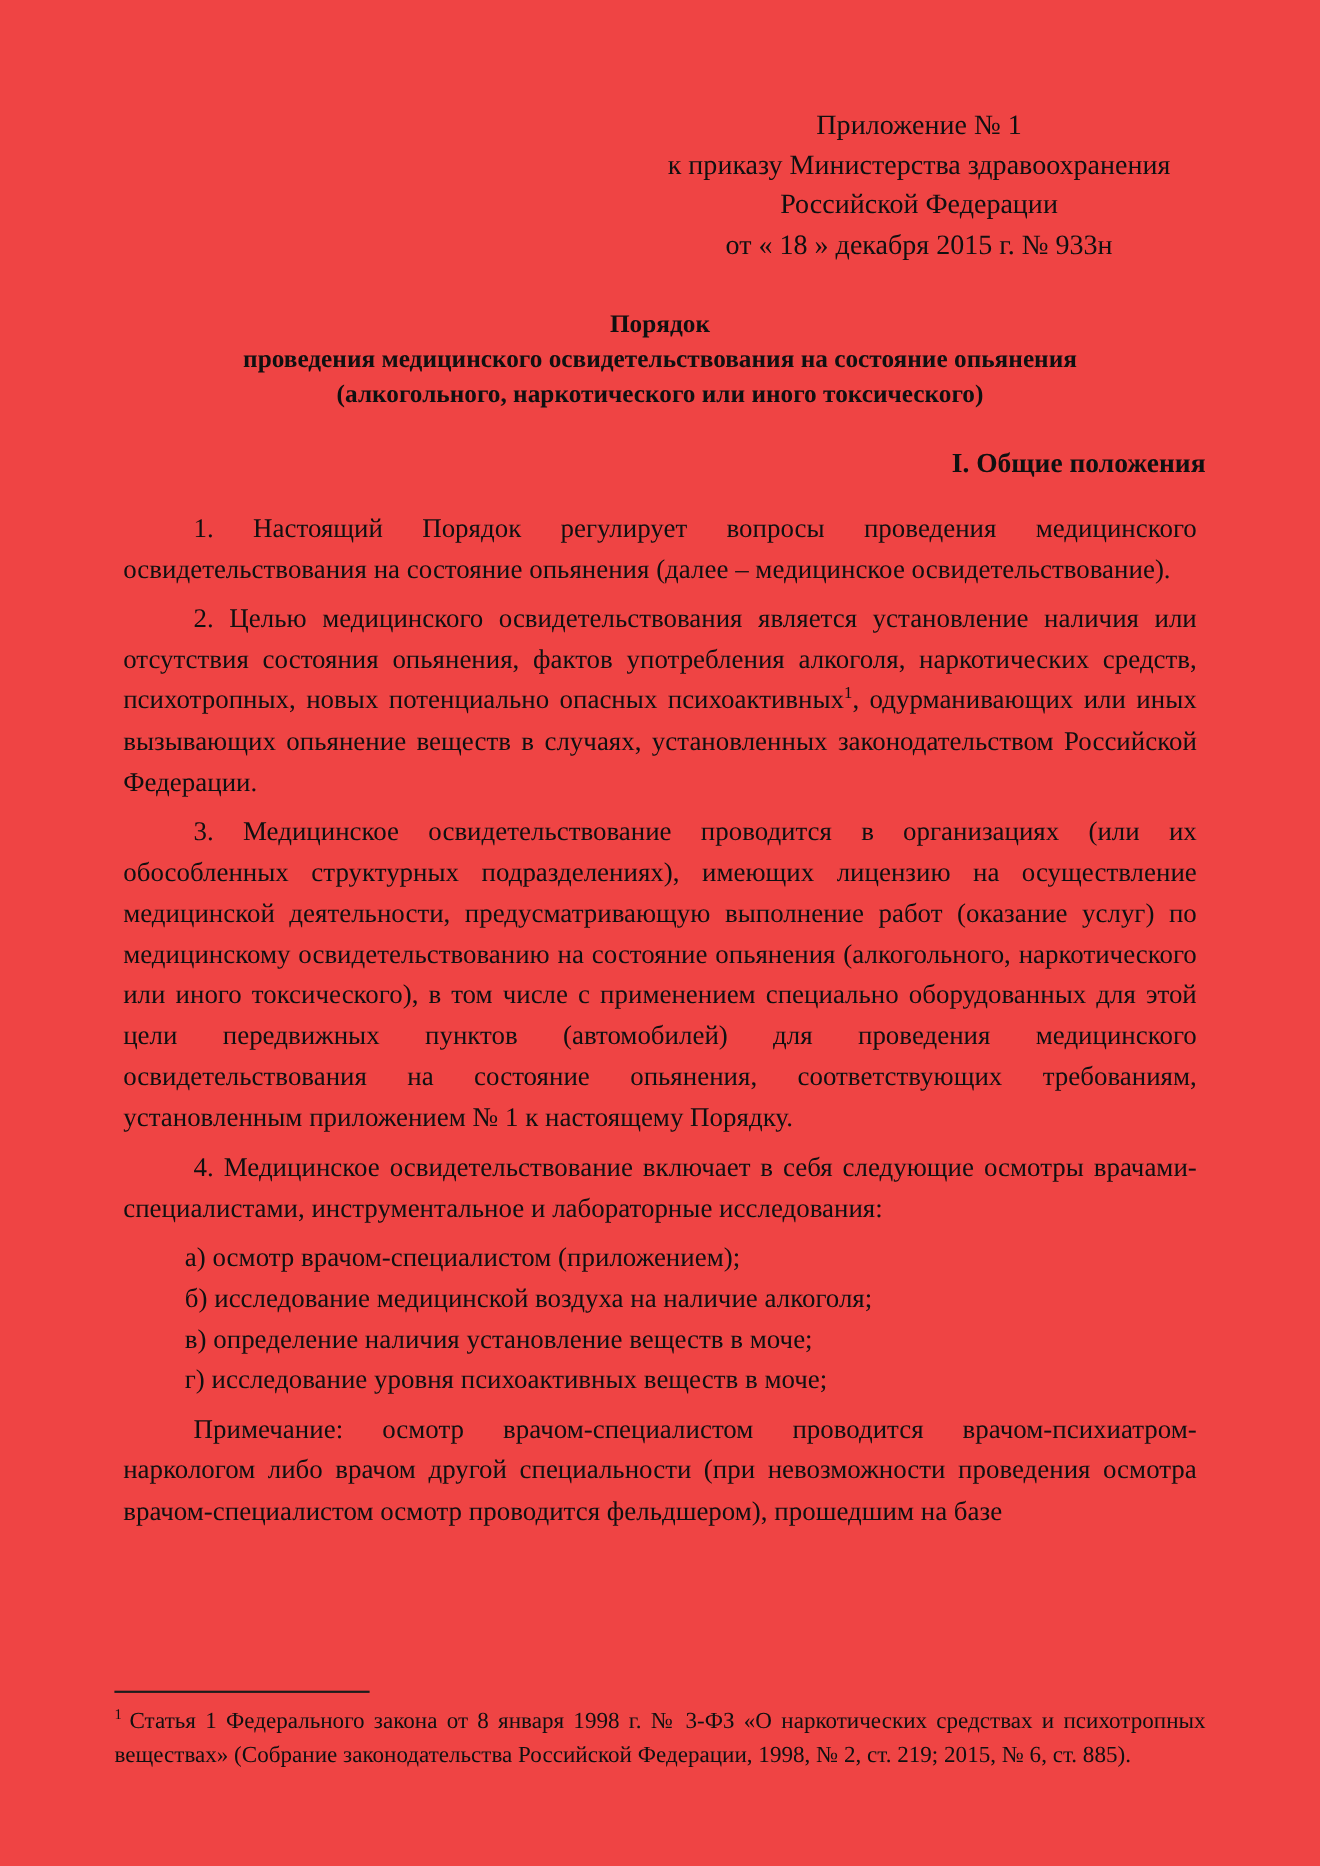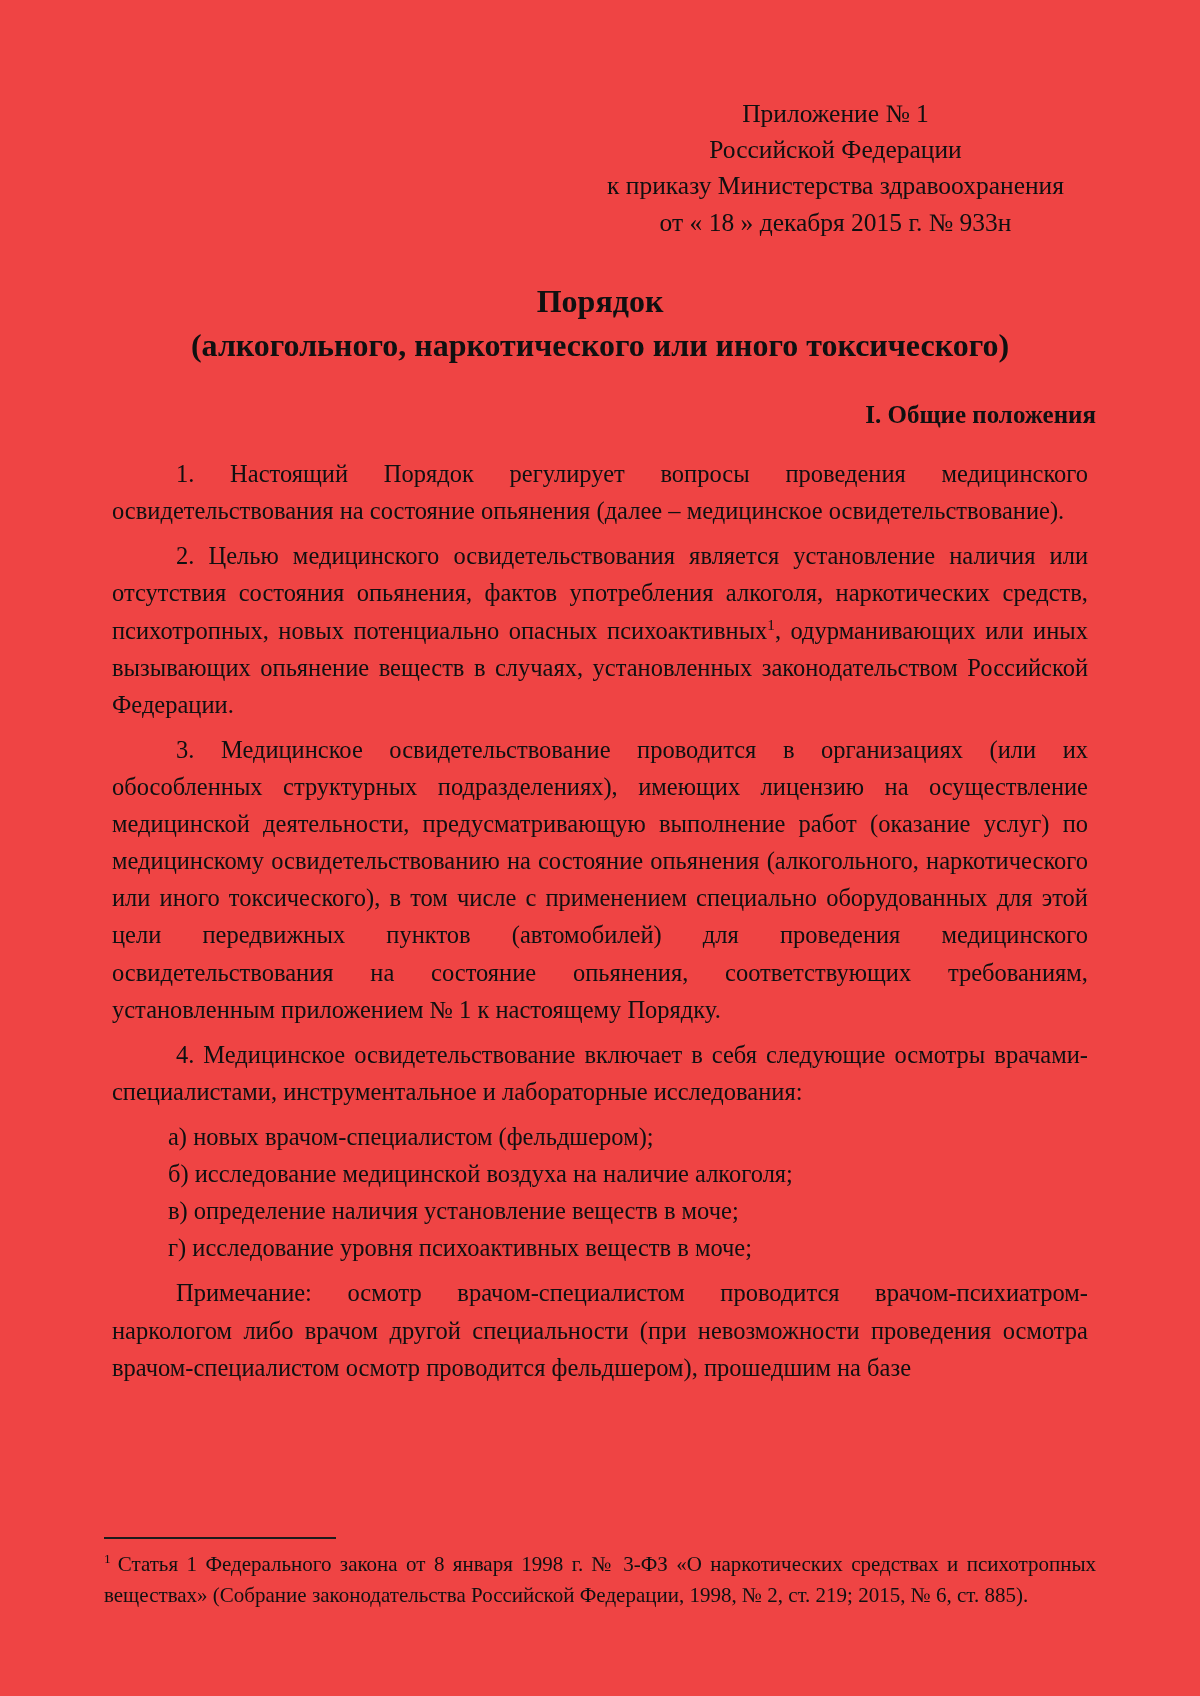--- a/index.html
+++ b/index.html
@@ -31,21 +31,21 @@
     font-size: 25.5px;
     line-height: 1.42;
     margin-bottom: 38px;
   }
   .doc-header .hline { white-space: nowrap; }
 
   
   .doc-title {
     text-align: center;
     font-weight: bold;
-    font-size: 32px;
+    font-size: 23px;
     line-height: 1.38;
     margin-top: 6px;
     margin-bottom: 0;
   }
   .doc-title .tline { display: block; }
   .section-title {
     text-align: right;
     font-weight: bold;
     font-size: 25px;
     margin-top: 34px;
@@ -101,43 +101,44 @@
     margin-right: 7px;
   }
 </style>
 </head>
 <body>
 
 <div class="page">
 
   <div class="doc-header">
     <div class="hline">Приложение № 1</div>
+    <div class="hline">к приказу Министерства здравоохранения</div>
     <div class="hline">Российской Федерации</div>
-    <div class="hline">к приказу Министерства здравоохранения</div>
     <div class="hline">от « 18 » декабря 2015 г. № 933н</div>
   </div>
 
   <div class="doc-title">
     <span class="tline">Порядок</span>
+    <span class="tline">проведения медицинского освидетельствования на состояние опьянения</span>
     <span class="tline">(алкогольного, наркотического или иного токсического)</span>
   </div>
 
   <div class="section-title">I. Общие положения</div>
 
   <div class="body-text">
 
     <p class="para">1. Настоящий Порядок регулирует вопросы проведения медицинского освидетельствования на состояние опьянения (далее – медицинское освидетельствование).</p>
 
     <p class="para"><span>2. Целью медицинского освидетельствования является установление наличия или отсутствия состояния опьянения, фактов употребления алкоголя, наркотических средств, психотропных, новых потенциально опасных психоактивных</span><sup class="fnref">1</sup><span>, одурманивающих или иных вызывающих опьянение веществ в случаях, установленных законодательством Российской Федерации.</span></p>
 
     <p class="para">3. Медицинское освидетельствование проводится в организациях (или их обособленных структурных подразделениях), имеющих лицензию на осуществление медицинской деятельности, предусматривающую выполнение работ (оказание услуг) по медицинскому освидетельствованию на состояние опьянения (алкогольного, наркотического или иного токсического), в том числе с применением специально оборудованных для этой цели передвижных пунктов (автомобилей) для проведения медицинского освидетельствования на состояние опьянения, соответствующих требованиям, установленным приложением № 1 к настоящему Порядку.</p>
 
     <p class="para">4. Медицинское освидетельствование включает в себя следующие осмотры врачами-специалистами, инструментальное и лабораторные исследования:</p>
 
-    <p class="item">а) новых врачом-специалистом (фельдшером);</p>
+    <p class="item">а) осмотр врачом-специалистом (приложением);</p>
     <p class="item">б) исследование медицинской воздуха на наличие алкоголя;</p>
     <p class="item">в) определение наличия установление веществ в моче;</p>
     <p class="item">г) исследование уровня психоактивных веществ в моче;</p>
 
     <p class="para">Примечание: осмотр врачом-специалистом проводится врачом-психиатром-наркологом либо врачом другой специальности (при невозможности проведения осмотра врачом-специалистом осмотр проводится фельдшером), прошедшим на базе</p>
 
   </div>
 
   <div class="footnote-zone">
     <hr class="footnote-rule">

